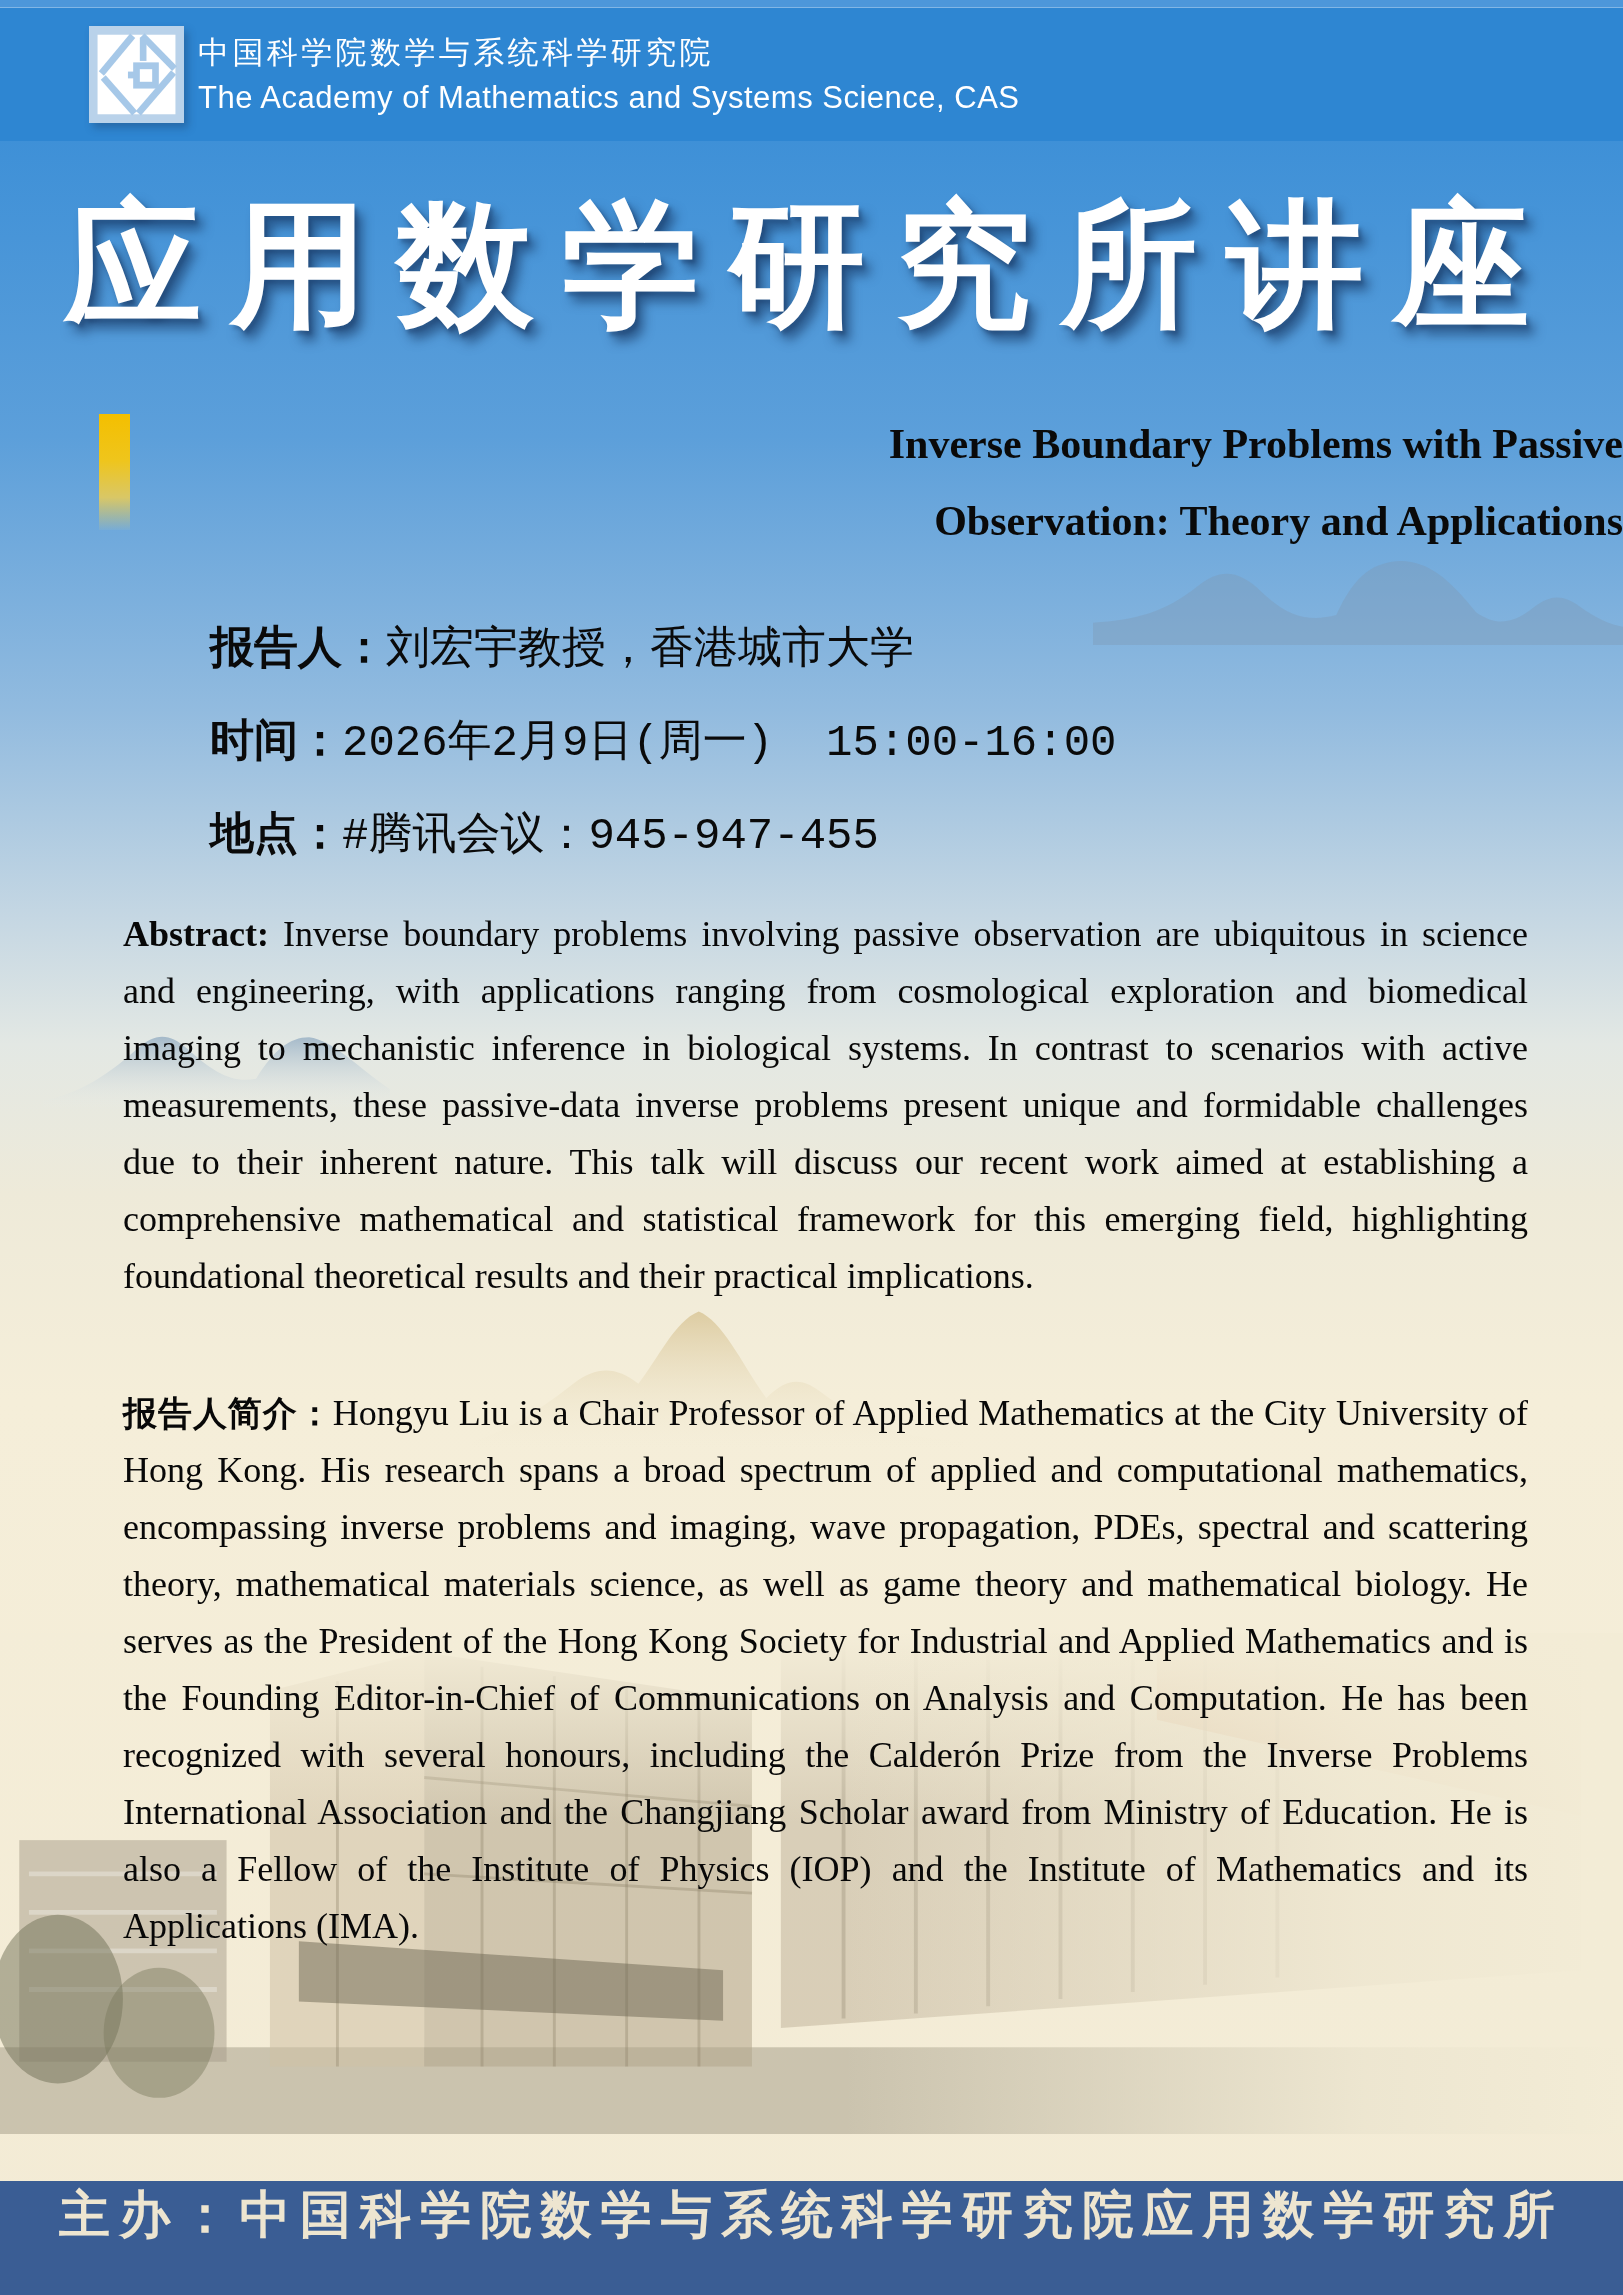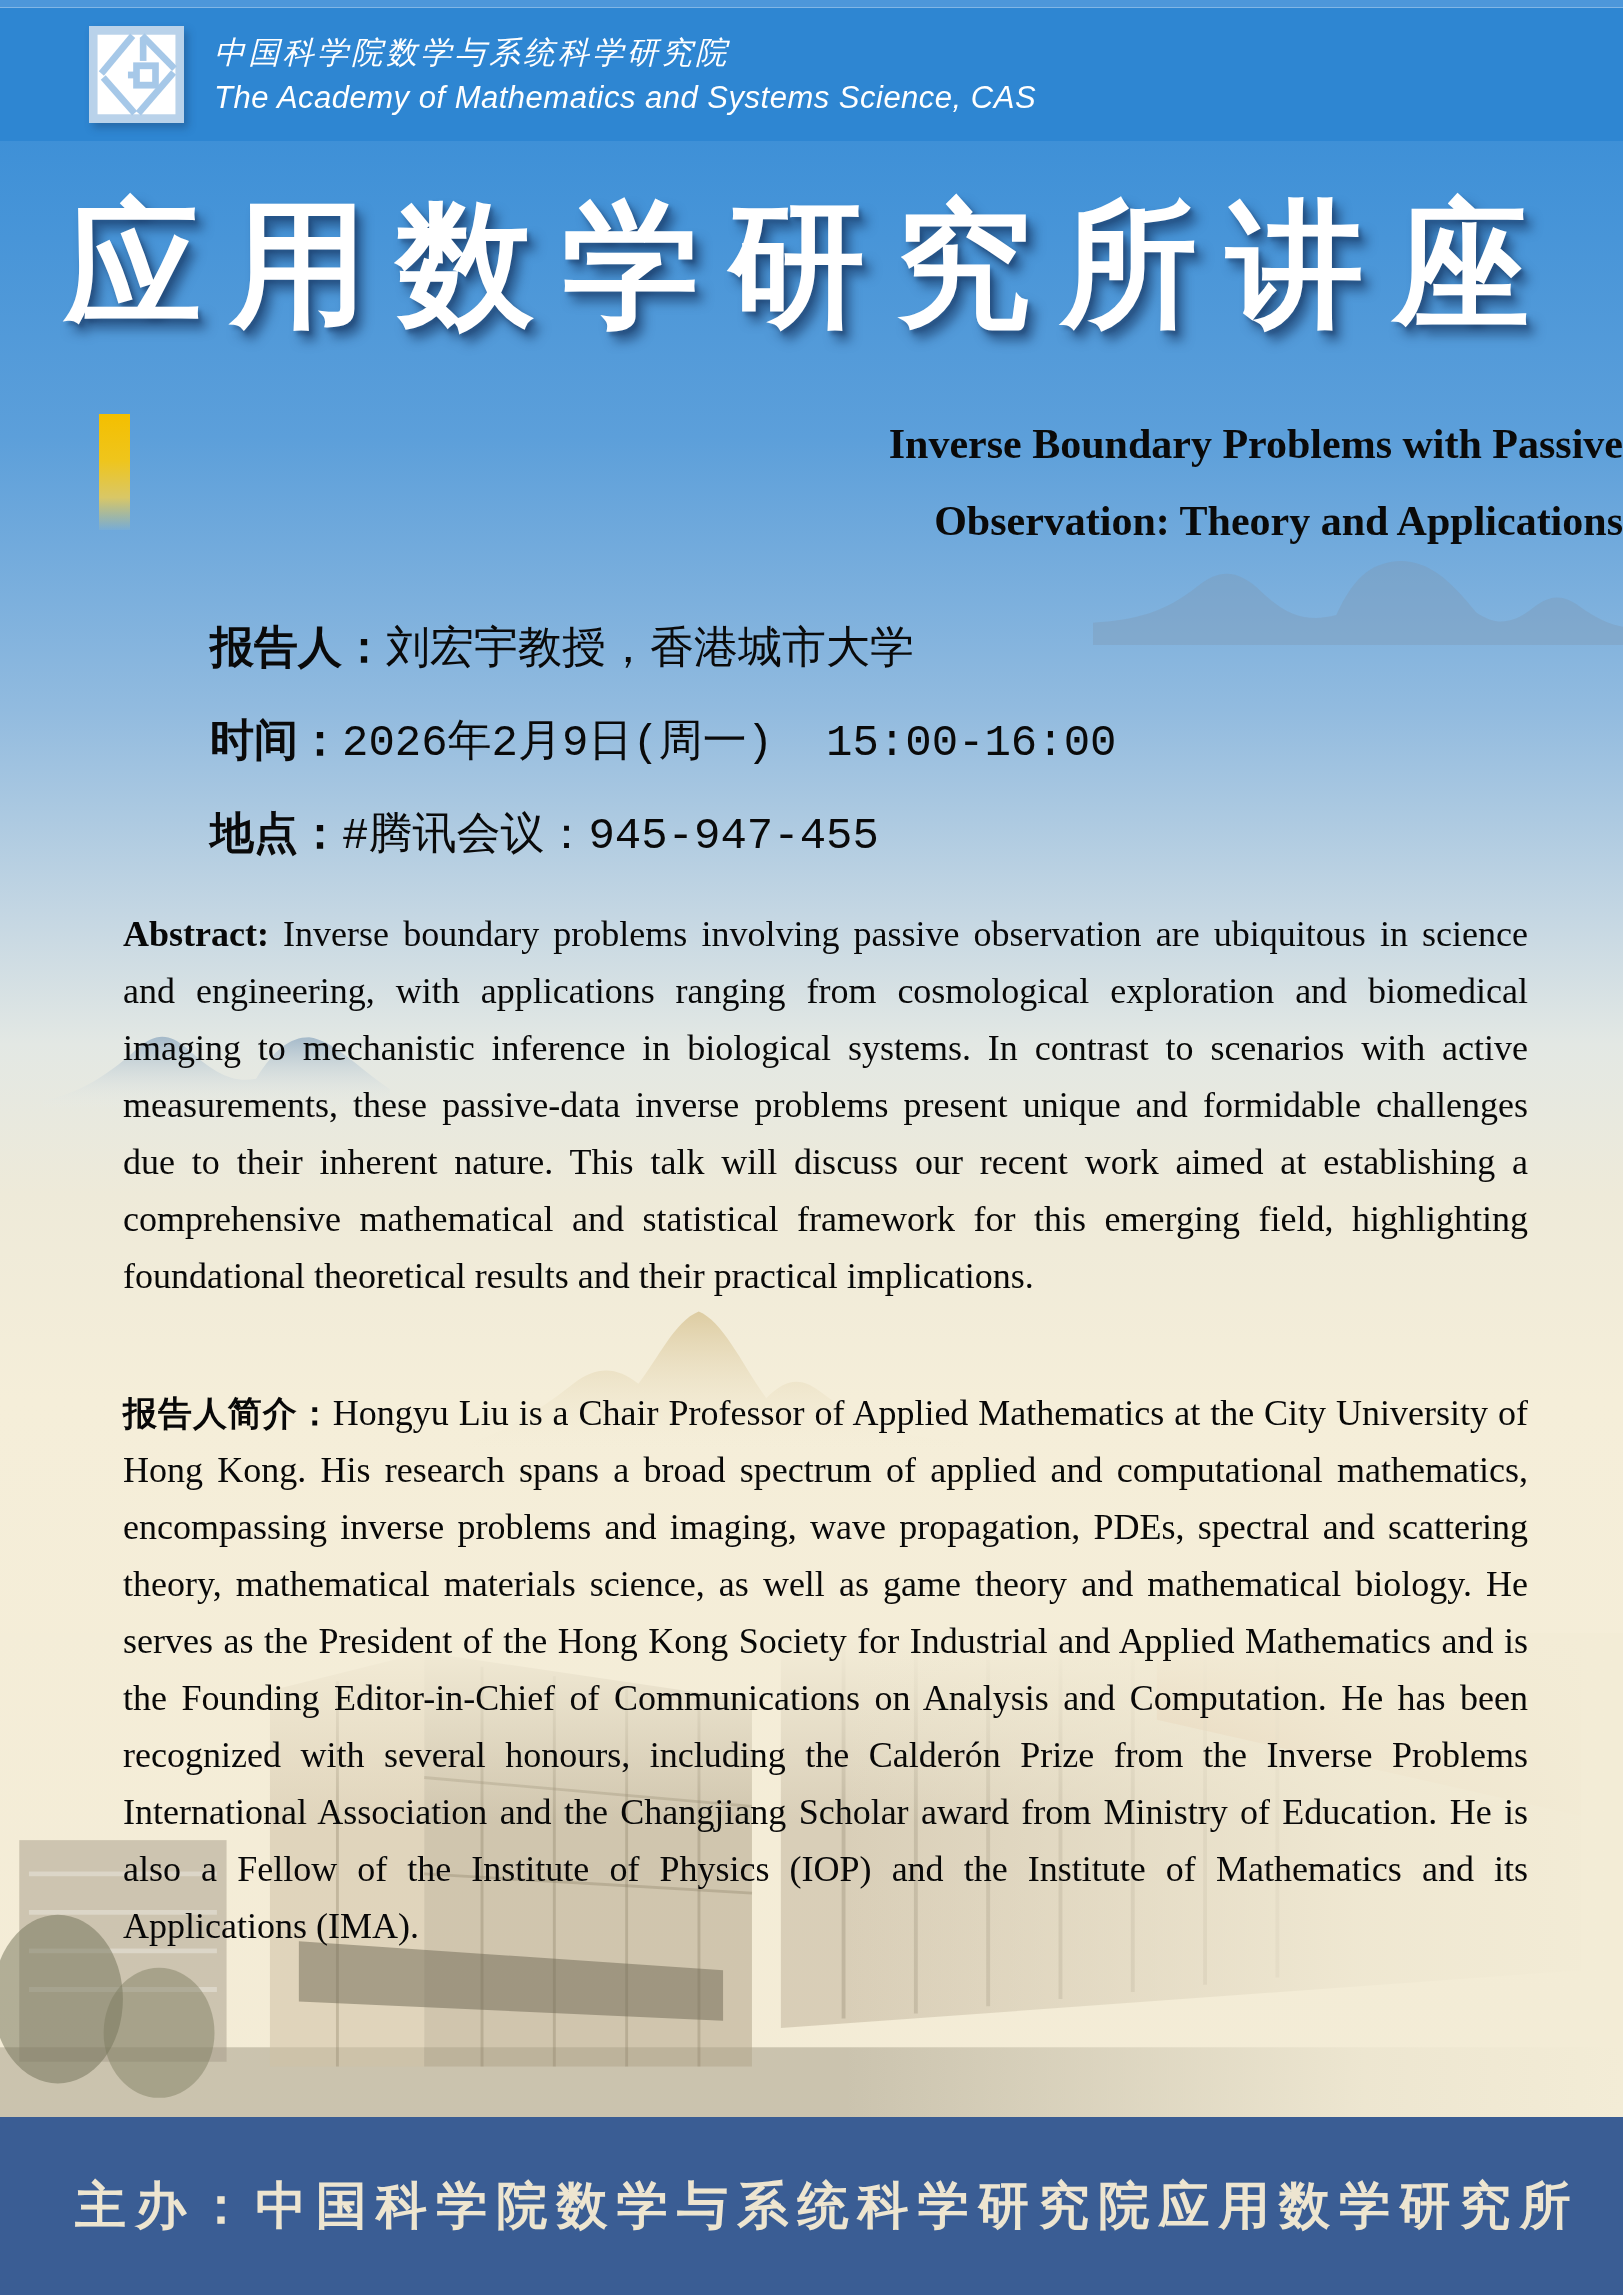--- a/index.html
+++ b/index.html
@@ -7,21 +7,21 @@
   .poster{position:relative;width:1623px;height:2295px;overflow:hidden;
     background:linear-gradient(180deg,#2F87D3 0%,#3E90D7 6%,#5C9FDA 19%,#92BBDF 31%,
       #C5D7E3 40%,#E3E8E4 45.5%,#EEEAD9 52%,#F5EED9 61%,#F3EBD5 100%);}
   
   .top-strip{position:absolute;top:0;left:0;right:0;height:6.7px;background:#4D97DA;
     border-bottom:1px solid rgba(255,255,255,.30);z-index:6;}
   .header{position:absolute;top:7.7px;left:0;right:0;height:133px;background:#2E86D2;
     display:flex;align-items:center;padding-left:89px;box-sizing:border-box;z-index:5;}
   .logo-box{width:95px;height:97px;flex:0 0 auto;box-shadow:4.3px 5.3px 7.7px rgba(25,55,95,.35);}
   .logo-box svg{width:100%;height:100%;display:block;}
-  .header-text{margin-left:30px;color:#FFFFFF;font-style:italic;}
+  .header-text{margin-left:14px;color:#FFFFFF;}
   .org-cn{font-size:31px;letter-spacing:3.4px;}
   .org-en{font-size:31px;margin-top:5.8px;letter-spacing:0.5px;}
   
   .banner-title{position:absolute;top:174px;left:0;width:100%;text-align:center;
     font-size:137px;font-weight:900;color:#FFFFFF;letter-spacing:29px;white-space:nowrap;
     text-shadow:7.7px 9.6px 10.6px rgba(15,40,80,.55),2.9px 3.9px 3.9px rgba(20,45,90,.35);z-index:3;}
   
   .accent-bar{position:absolute;top:414px;left:99px;width:31px;height:116px;z-index:3;
     background:linear-gradient(180deg,#F4BF00 0%,#EFC51C 40%,#D9C766 72%,rgba(186,198,166,.12) 100%);}
   .talk-title{position:absolute;top:406px;left:0;width:100%;text-align:right;
@@ -45,22 +45,22 @@
   .mtn-left{top:1021px;left:43px;width:347px;height:89px;}
   .mtn-tan{top:1302px;left:472px;width:492px;height:149px;}
   
   .photo{position:absolute;left:0;bottom:161px;width:1623px;height:501px;z-index:1;}
   .photo svg{width:100%;height:100%;display:block;}
   .photo::before{content:"";position:absolute;inset:0;
     background:linear-gradient(180deg,#F4EDD8 0%,rgba(244,237,216,0) 38%);}
   .photo::after{content:"";position:absolute;inset:0;
     background:linear-gradient(90deg,rgba(243,236,214,0) 52%,rgba(243,236,214,.85) 84%,#F3ECD6 100%);}
   
-  .footer{position:absolute;bottom:0;left:0;right:0;height:178px;background:#3A5D94;
-    display:flex;align-items:center;padding-left:75px;box-sizing:border-box;z-index:7;}
+  .footer{position:absolute;bottom:0;left:0;right:0;height:114px;background:#3A5D94;
+    display:flex;align-items:flex-start;padding-left:59px;box-sizing:border-box;z-index:7;}
   .footer-text{font-size:51px;font-weight:bold;color:#EDE5D0;letter-spacing:9.2px;white-space:nowrap;}
 </style>
 </head>
 <body>
 
 <div class="poster">
 
   <div class="top-strip"></div>
 
   <div class="header">

